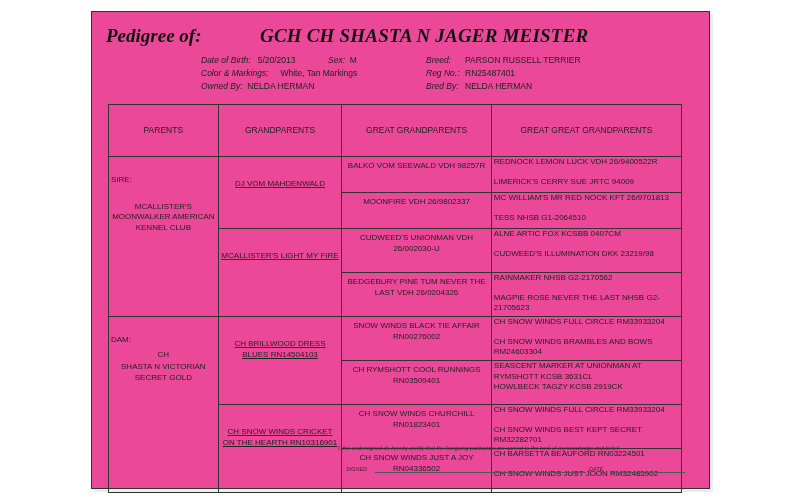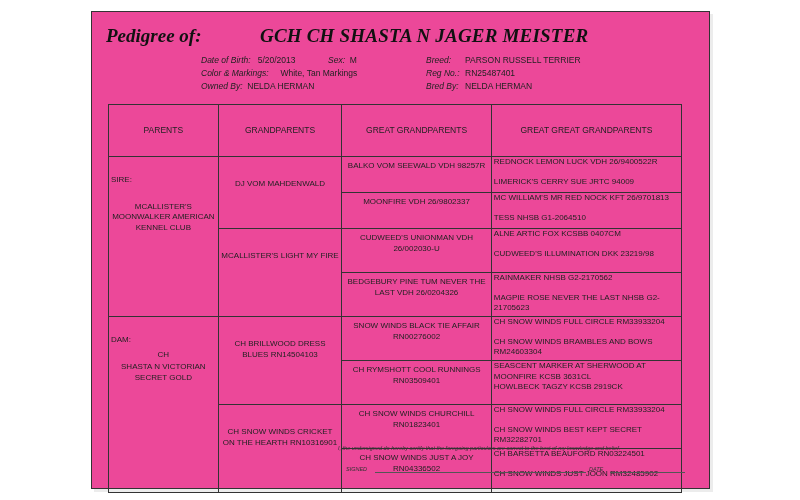--- a/index.html
+++ b/index.html
@@ -33,21 +33,21 @@
     }
     table.ped th { font-weight: normal; font-size: 8.5px; height: 15px; vertical-align: middle; text-align: center; }
     .c1 { width: 105px; }
     .c2 { width: 119px; }
     .c3 { width: 145px; margin-top: 16px; }
     .c4 { width: 186px; }
     .center { text-align: center; }
     .parent-label { text-align: left; display: block; }
     .parent-name { display: block; text-align: center; margin-top: 16px; }
     .dam-name { display: block; text-align: center; margin-top: 2px; }
-    .gp-name { display: block; text-align: center; margin-top: 4px; }
+    .gp-name { display: block; text-align: center; margin-top: 4px; text-decoration: underline; }
     .ggp { text-align: center; padding-top: 4px !important; }
     .gggp { text-align: left; padding: 0 2px !important; }
     .gggp .line2 { display: block; margin-top: 9px; }
     .gggp .line1 { display: block; }
     .row40 { height: 36px; }
     .certify {
       position: absolute; left: 246px; top: 433px; font-size: 5.5px; font-style: italic; color: #333;
       white-space: nowrap;
     }
     .signed-label { position: absolute; left: 254px; top: 454px; font-size: 5.5px; font-style: italic; color: #333; }
@@ -158,21 +158,21 @@
       </td>
       <td class="ggp">SNOW WINDS BLACK TIE AFFAIR RN00276002</td>
       <td class="gggp">
         <span class="line1">CH SNOW WINDS FULL CIRCLE RM33933204</span>
         <span class="line2">CH SNOW WINDS BRAMBLES AND BOWS RM24603304</span>
       </td>
     </tr>
     <tr class="row40">
       <td class="ggp">CH RYMSHOTT COOL RUNNINGS RN03509401</td>
       <td class="gggp">
-        <span class="line1">SEASCENT MARKER AT SHERWOOD AT MOONFIRE KCSB 3631CL</span>
+        <span class="line1">SEASCENT MARKER AT UNIONMAN AT RYMSHOTT KCSB 3631CL</span>
         <span class="line1">HOWLBECK TAGZY KCSB 2919CK</span>
       </td>
     </tr>
     <tr class="row40">
       <td rowspan="2" class="center">
         <span class="gp-name">CH SNOW WINDS CRICKET ON THE HEARTH RN10316901</span>
       </td>
       <td class="ggp">CH SNOW WINDS CHURCHILL RN01823401</td>
       <td class="gggp">
         <span class="line1">CH SNOW WINDS FULL CIRCLE RM33933204</span>

